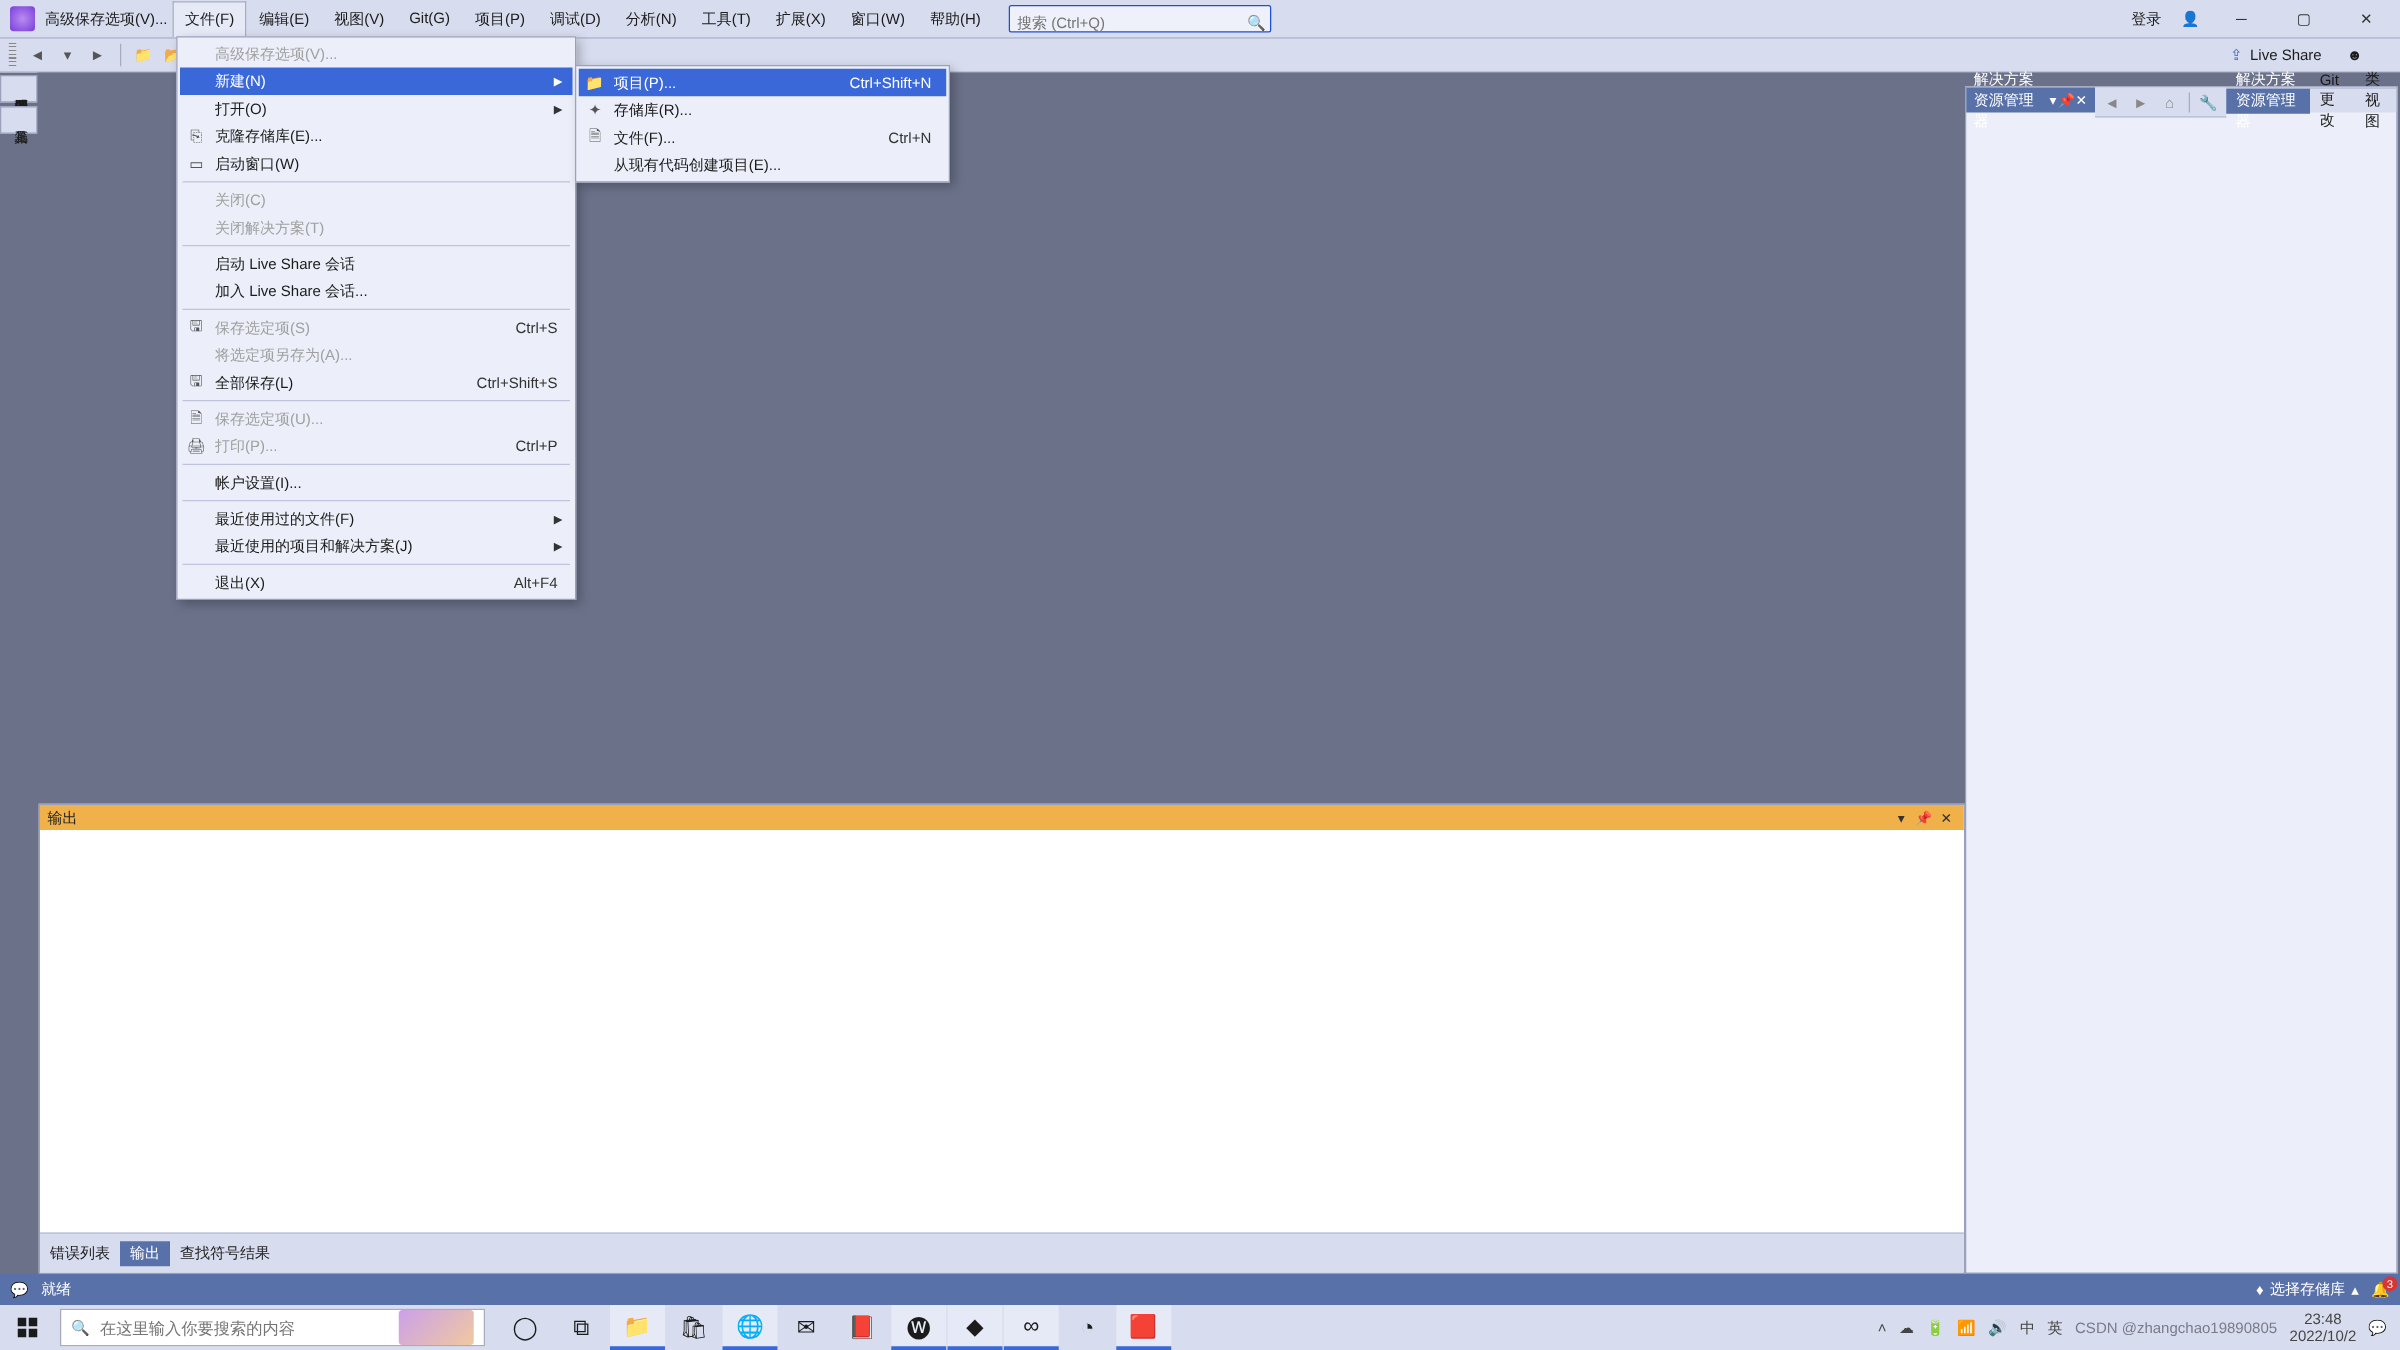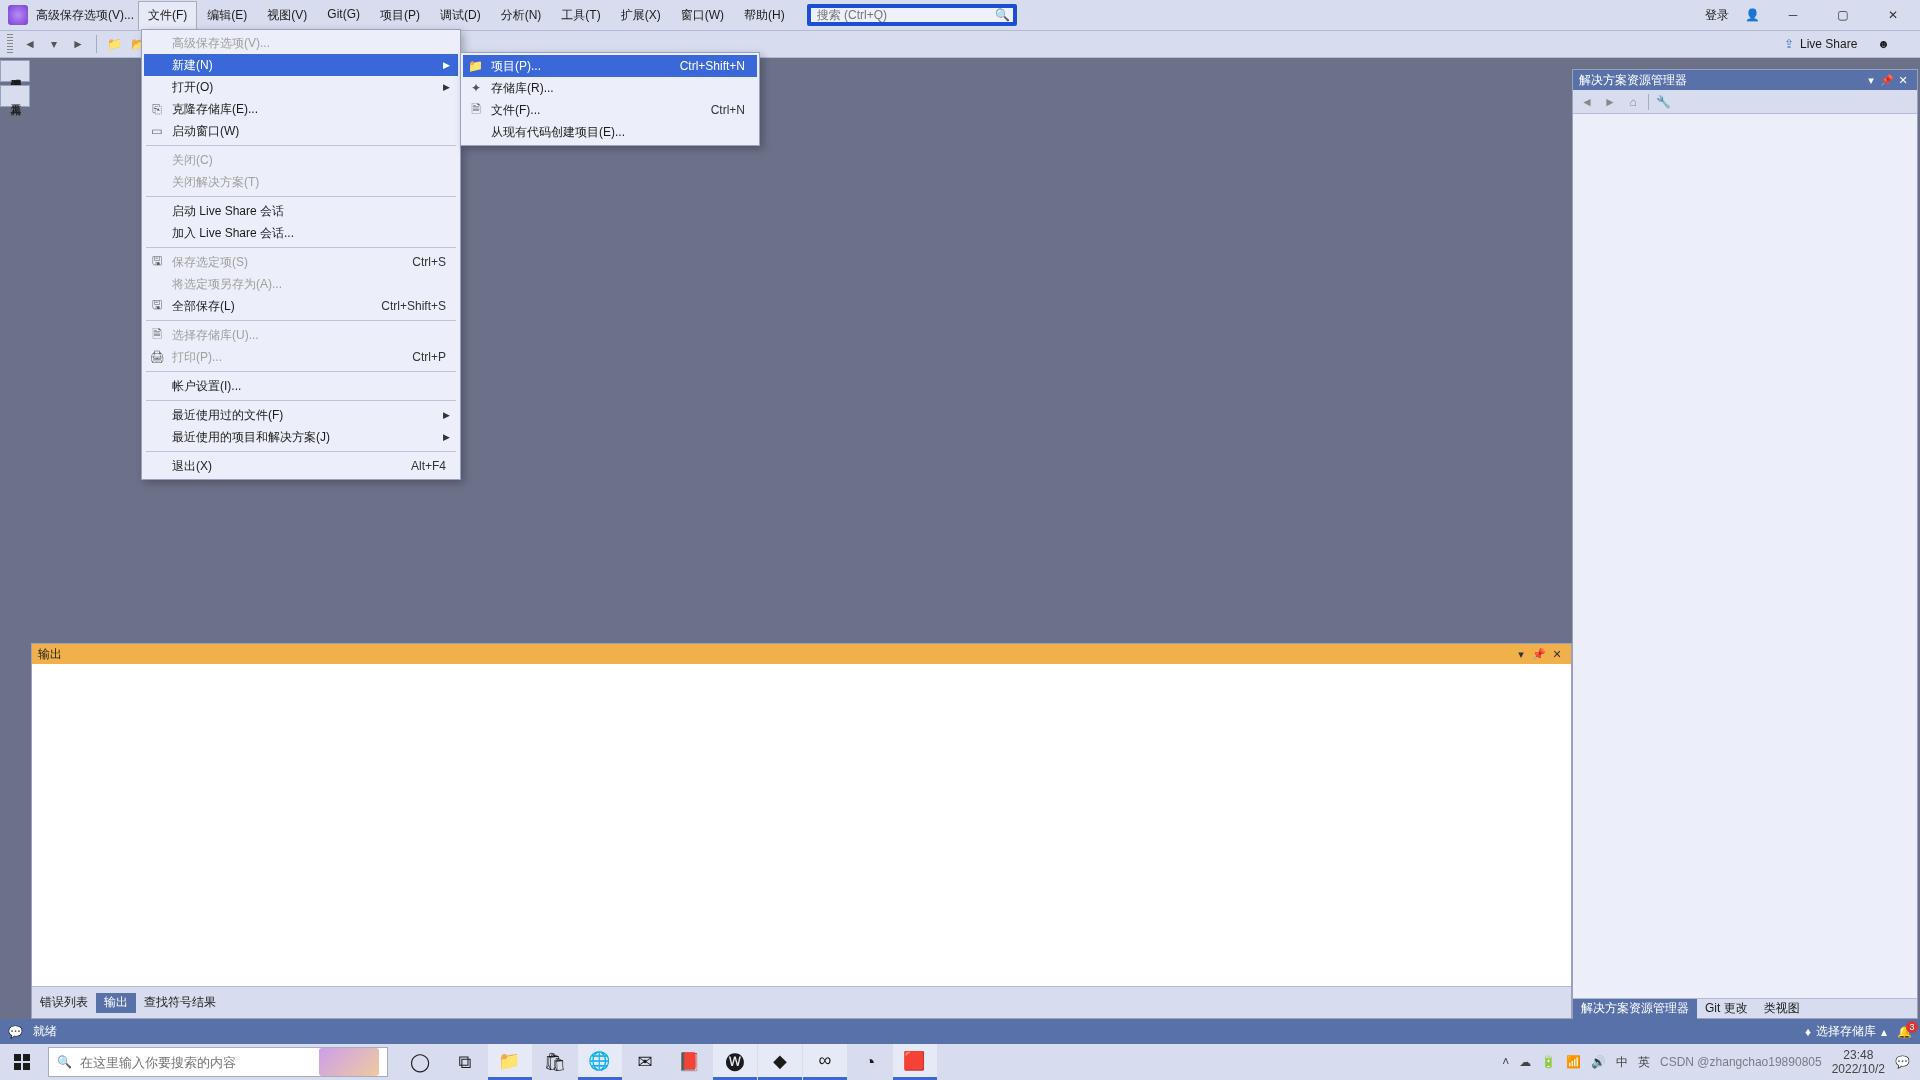--- a/index.html
+++ b/index.html
@@ -5,21 +5,21 @@
 * { box-sizing: border-box; margin: 0; padding: 0; font-family: "Microsoft YaHei", "Segoe UI", sans-serif; }
 body { width: 1920px; height: 1080px; background: #6a7189; overflow: hidden; font-size: 12px; color: #1b1b1b; }
 
 
 .titlebar { position: absolute; top: 0; left: 0; right: 0; height: 30px; background: #d7ddee; display: flex; align-items: center; }
 .titlebar .vs-logo { width: 20px; height: 20px; margin: 0 8px; background: radial-gradient(circle, #b88cf1 0%, #7a3dd8 100%); border-radius: 3px; }
 .titlebar .title { font-size: 12px; color: #1b1b1b; }
 .menubar { display: flex; margin-left: 4px; }
 .menubar .item { padding: 6px 10px; font-size: 12px; cursor: default; }
 .menubar .item.active { background: #e6e9f6; border: 1px solid #a8abc2; border-bottom: none; padding: 5px 9px 6px 9px; }
-.search-wrap { margin-left: 12px; display: flex; align-items: center; border: 4px solid #1d4ed8; background: #eef1fa; height: 22px; width: 210px; border-radius: 2px; }
+.search-wrap { margin-left: 12px; display: flex; align-items: flex-end; border: 1px solid #1d4ed8; background: #eef1fa; height: 22px; width: 210px; border-radius: 2px; }
 .search-wrap input { flex: 1; border: none; background: transparent; padding: 0 6px; font-size: 12px; color: #5a5a70; outline: none; }
 .search-wrap .icon { width: 20px; text-align: center; color: #555; }
 .titlebar-right { margin-left: auto; display: flex; align-items: center; gap: 4px; padding-right: 4px; }
 .titlebar-right .login { padding: 4px 6px; font-size: 12px; }
 .titlebar-right .winbtn { width: 46px; height: 30px; display: flex; align-items: center; justify-content: center; color: #333; }
 
 
 .toolbar { position: absolute; top: 30px; left: 0; right: 0; height: 28px; background: #d7ddee; display: flex; align-items: center; padding: 0 4px; border-top: 1px solid #b5bad4; border-bottom: 1px solid #b5bad4; gap: 4px; }
 .toolbar .tb-btn { width: 20px; height: 20px; display: flex; align-items: center; justify-content: center; color: #555; border-radius: 2px; }
 .toolbar .sep { width: 1px; height: 18px; background: #a8abc2; margin: 0 4px; }
@@ -54,21 +54,21 @@
 .output-panel .hdr .hb { width: 16px; height: 16px; display: flex; align-items: center; justify-content: center; color: #333; font-size: 11px; margin-left: 2px; }
 .output-panel .tools { height: 24px; background: #d7ddee; display: flex; align-items: center; padding: 0 6px; gap: 6px; border-bottom: 1px solid #b5bad4; }
 .output-panel .tools select { height: 20px; width: 300px; border: 1px solid #a8abc2; background: #fff; font-size: 12px; }
 .output-panel .tools .tb { width: 22px; height: 22px; display: flex; align-items: center; justify-content: center; color: #888; }
 .output-panel .body { flex: 1; background: #fff; }
 .output-panel .tabs { height: 32px; background: #d7ddee; display: flex; align-items: center; border-top: 1px solid #b5bad4; }
 .output-panel .tabs .tab { padding: 2px 8px; font-size: 12px; height: 20px; display: flex; align-items: center; }
 .output-panel .tabs .tab.active { background: #5871a9; color: #fff; }
 
 
-.sln-panel { position: absolute; right: 2px; top: 69px; width: 346px; bottom: 61px; background: #eceff9; border: 1px solid #9ba0bc; display: flex; flex-direction: column; }
+.sln-panel { position: absolute; right: 2px; top: 69px; width: 346px; bottom: 61px; background: #eceff9; border: 1px solid #9ba0bc; display: flex; flex-direction: row; }
 .sln-panel .hdr { height: 20px; background: #5871a9; color: #fff; display: flex; align-items: center; padding: 0 6px; font-size: 12px; }
 .sln-panel .hdr .spacer { flex: 1; }
 .sln-panel .hdr .hb { width: 16px; height: 16px; display: flex; align-items: center; justify-content: center; font-size: 11px; }
 .sln-panel .tools { height: 24px; background: #d7ddee; display: flex; align-items: center; padding: 0 4px; gap: 3px; border-bottom: 1px solid #b5bad4; }
 .sln-panel .tools .tb { width: 20px; height: 20px; display: flex; align-items: center; justify-content: center; color: #888; }
 .sln-panel .body { flex: 1; background: #eceff9; }
 .sln-panel .tabs { height: 20px; background: #d7ddee; display: flex; align-items: center; border-top: 1px solid #b5bad4; }
 .sln-panel .tabs .tab { padding: 2px 8px; font-size: 12px; height: 20px; display: flex; align-items: center; }
 .sln-panel .tabs .tab.active { background: #5871a9; color: #fff; }
 
@@ -205,21 +205,21 @@
       <span>将选定项另存为(A)...</span>
     </div>
   <div class="row">
       <span class="ic">🖫</span>
       <span>全部保存(L)</span>
       <span class="shortcut">Ctrl+Shift+S</span>
     </div>
   <div class="row sep"></div>
   <div class="row disabled">
       <span class="ic">🗎</span>
-      <span>选择存储库(U)...</span>
+      <span>保存选定项(U)...</span>
     </div>
   <div class="row disabled">
       <span class="ic">🖨</span>
       <span>打印(P)...</span>
       <span class="shortcut">Ctrl+P</span>
     </div>
   <div class="row sep"></div>
   <div class="row">
       <span>帐户设置(I)...</span>
     </div>

